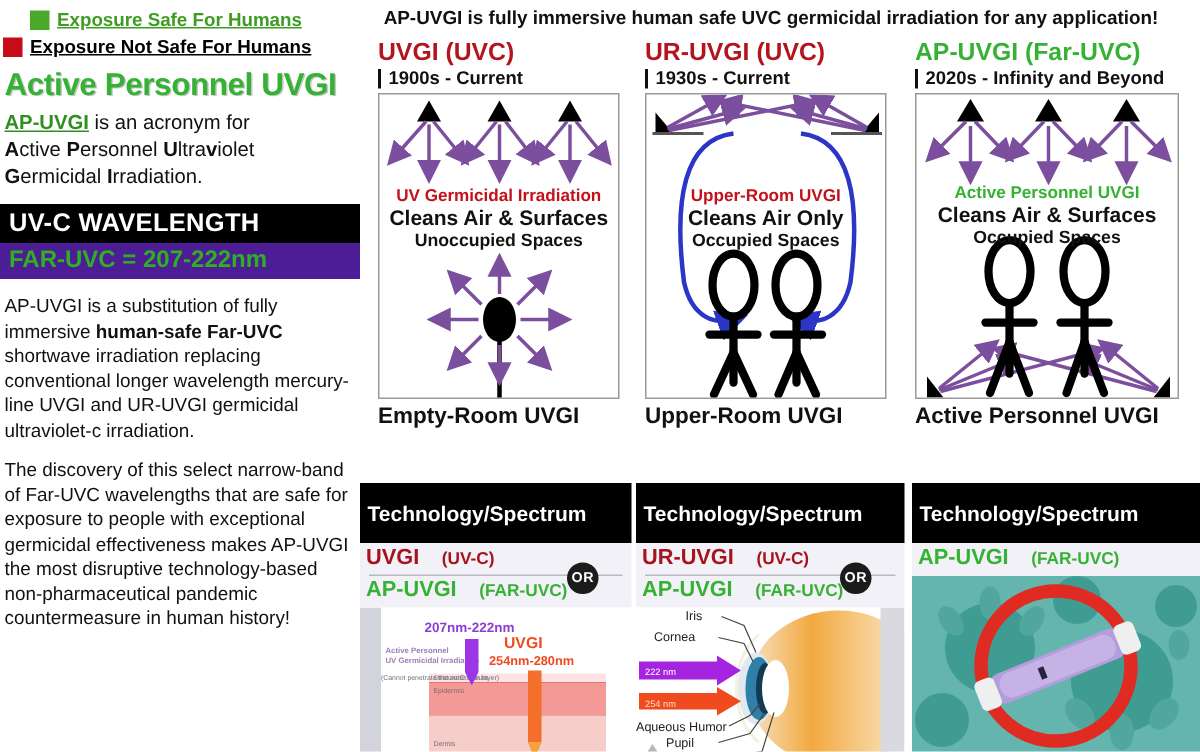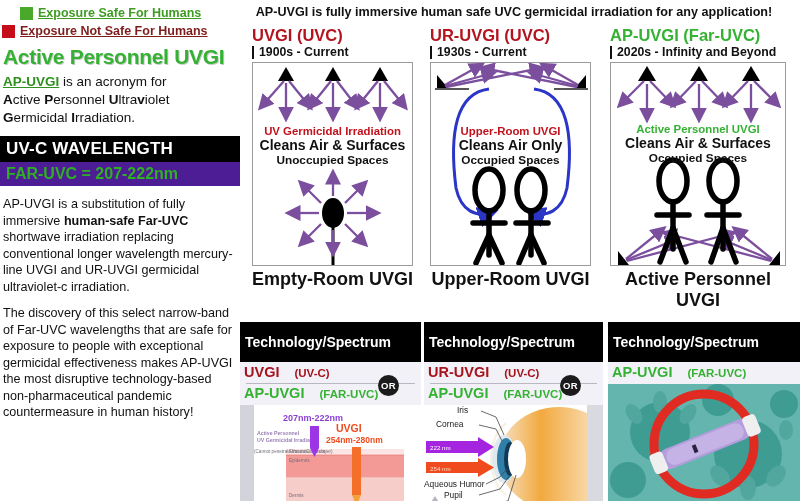--- a/index.html
+++ b/index.html
@@ -14,21 +14,21 @@
   
   .left { position:absolute; left:0; top:0; width:240px; height:501px; background:#fff; }
 
   .legend-row { display:flex; align-items:center; gap:5px; padding:0 2px; height:18px; }
   .legend-row.r1 { margin-top:4px;padding-left:20px; }
   .swatch { width:13px; height:13px; flex:none; }
   .swatch.green { background:#4aa82b; }
   .swatch.red { background:#c40d18; }
   .legend-text { font-size:12.5px; font-weight:bold; text-decoration:underline; white-space:nowrap; }
   .legend-text.green { color:#3f9c22; }
-  .legend-text.red { color:#7f1d1d; }
+  .legend-text.red { color:#000000; }
 
   .ap-title {
     font-size:21px; font-weight:bold; color:#35b233; letter-spacing:-0.3px;
     margin:5px 0 4px 3px; text-shadow:1px 1px 0 rgba(0,0,0,0.22);
   }
 
   .acronym-block { margin:2px 4px 0 3px; font-size:13.5px; line-height:1.32; color:#111; }
   .acronym-block .apu { color:#2f8f1f; font-weight:bold; text-decoration:underline; }
   .acronym-block b { font-weight:bold; }
 
@@ -59,21 +59,21 @@
   .p-title { font-size:16.5px; font-weight:bold; line-height:18px; white-space:nowrap; }
   .p-title.red { color:#b3151f; }
   .p-title.green { color:#35b233; }
   .p-era { font-size:12.3px; font-weight:bold; color:#111; line-height:16px; display:flex; gap:5px; }
   .p-era:before { content:""; display:inline-block; width:2px; height:13px; background:#111; margin-top:2px; }
 
   .scene { position:relative; border:1px solid #9a9a9a; background:#fff; height:204px; margin-top:2px; overflow:hidden; }
   .panel.p1 .scene, .panel.p2 .scene { width:161px; }
   .panel.p3 .scene { width:176px; }
 
-  .scene-cap { text-align:center; font-size:18px; font-weight:bold; color:#111; margin-top:3px; }
+  .scene-cap { text-align:left; font-size:15px; font-weight:bold; color:#111; margin-top:3px; }
   .panel.p1 .scene-cap, .panel.p2 .scene-cap { width:161px; }
   .panel.p3 .scene-cap { width:176px; }
 
   .scene-txt { position:absolute; left:0; width:100%; text-align:center; }
   .st-l1 { font-size:11.4px; font-weight:bold; }
   .st-l1.red { color:#c2121c; }
   .st-l1.green { color:#35b233; }
   .st-l2 { font-size:14px; font-weight:bold; color:#111; }
   .st-l3 { font-size:11.8px; font-weight:bold; color:#111; }
 

